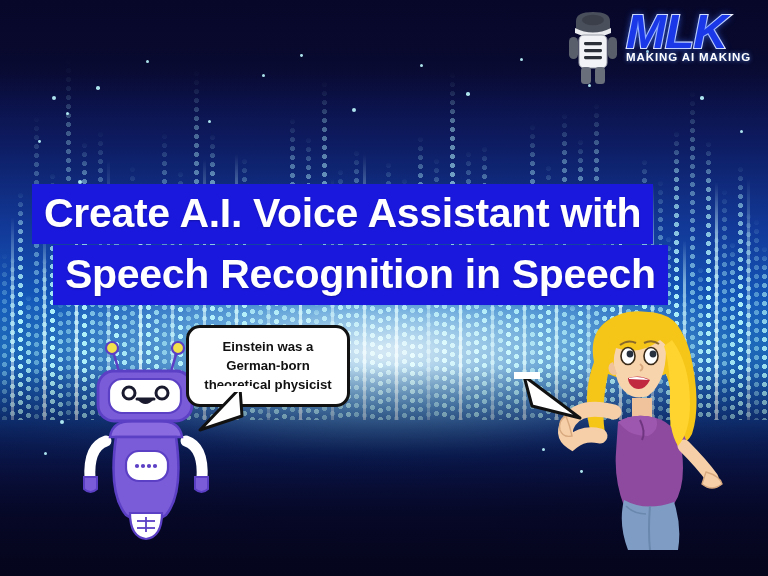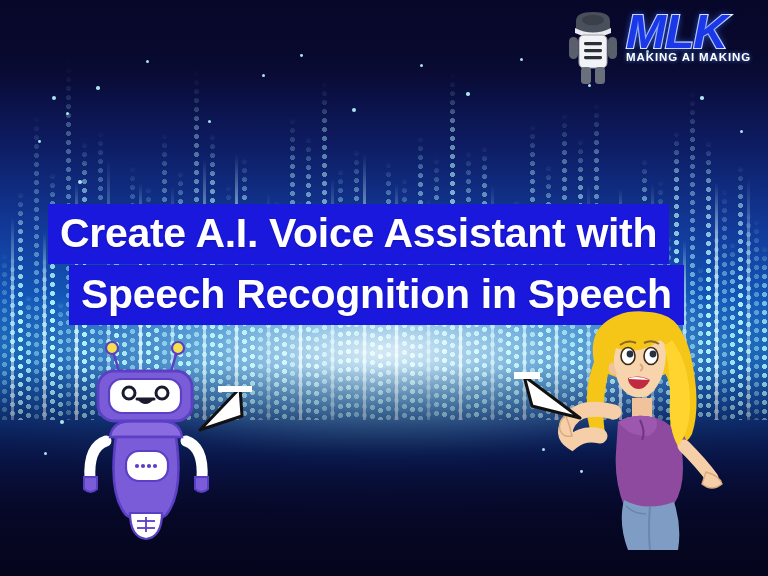--- a/index.html
+++ b/index.html
@@ -82,21 +82,21 @@
     paint-order:stroke fill;
     text-shadow:0 0 7px rgba(60,110,255,0.85);
   }
   .logo-tag {
     font-size:11.5px; font-weight:bold; color:#ffffff;
     letter-spacing:0.9px; margin-top:-3px; white-space:nowrap;
     text-shadow:0 0 4px rgba(90,150,255,0.8);
   }
 
   
-  .title-block { position:absolute; left:0; top:204px; width:624px;padding-left:16px; }
+  .title-block { position:absolute; left:0; top:184px; width:624px; }
   .tline {
     display:inline-block;
     background:#1a18dd;
     color:#ffffff;
     font-weight:bold;
     font-size:41px;
     line-height:1.0;
     padding:9px 12px 10px 12px;
     white-space:nowrap;
     letter-spacing:-0.3px;
@@ -415,20 +415,23 @@
       <path d="M73 78 Q84 75 93 80 L73 79 Z" fill="#ffffff"></path>
 
       <path d="M57 62 q-6 2 -4 9 q3 6 8 3 z" fill="#f0c39c"></path>
     </svg>
   </div>
 
   <svg class="tail" style="left:178px; top:386px;" width="90" height="54" viewBox="0 0 90 54">
     <path d="M62 2 L22 44 L64 30 Z" fill="#ffffff" stroke="#111111" stroke-width="3" stroke-linejoin="round"></path>
     <rect x="40" y="0" width="34" height="6" fill="#ffffff"></rect>
   </svg>
+  <div class="bubble bubble-robot">
+    <span>Einstein was a German-born theoretical physicist</span>
+  </div>
 
   <svg class="tail" style="left:506px; top:372px;" width="90" height="56" viewBox="0 0 90 56">
     <path d="M18 4 L74 46 L26 34 Z" fill="#ffffff" stroke="#111111" stroke-width="3" stroke-linejoin="round"></path>
     <rect x="8" y="0" width="26" height="7" fill="#ffffff"></rect>
   </svg>
 
 
 </div>
 
 </body></html>

